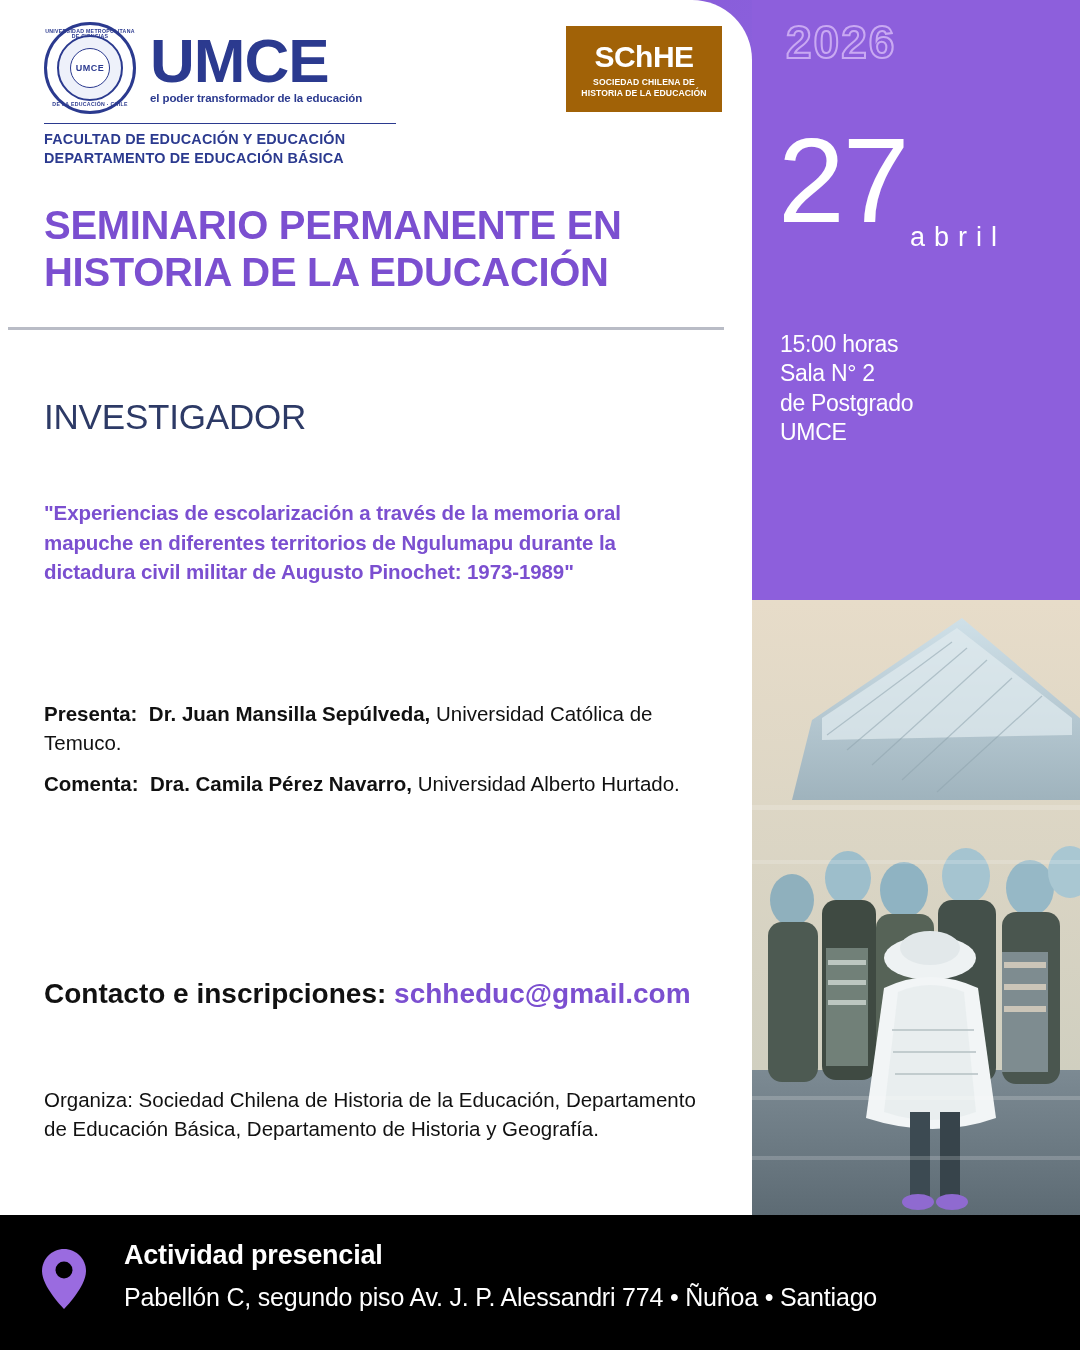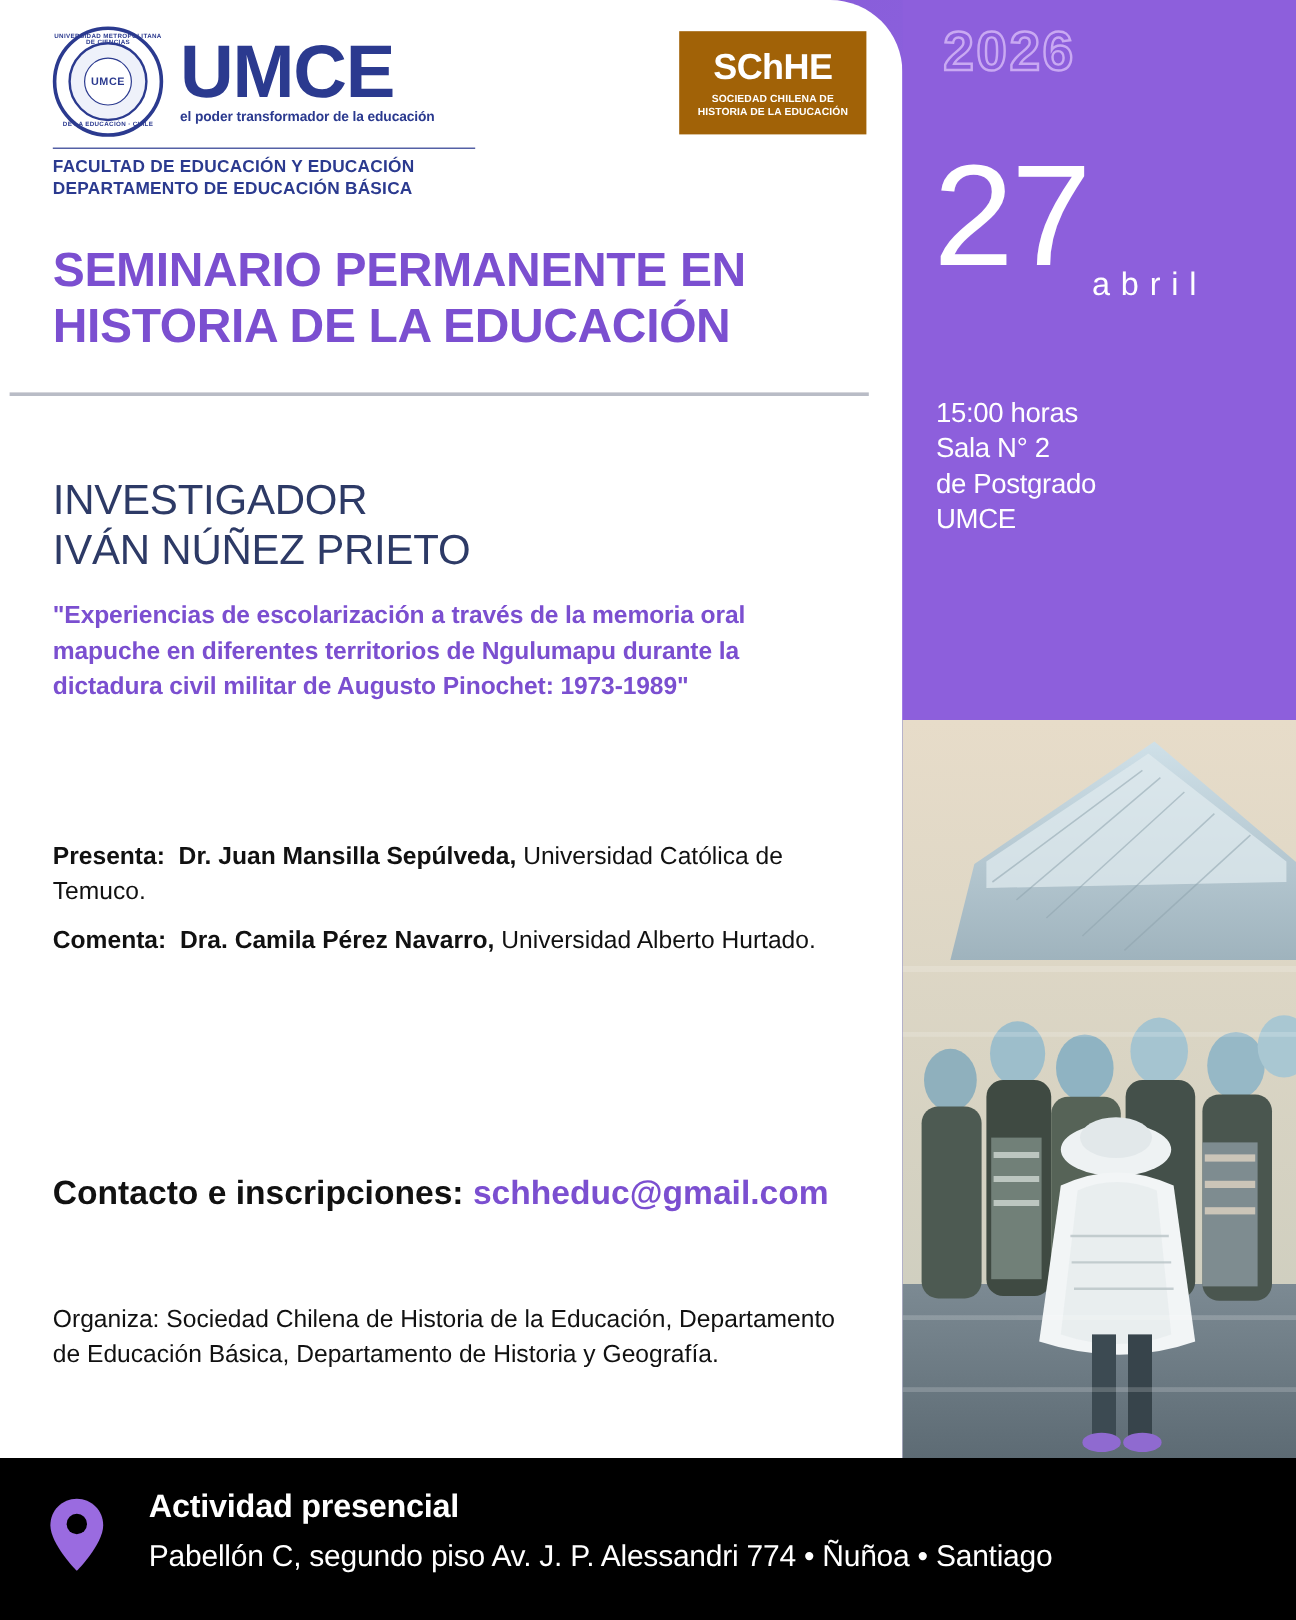--- a/index.html
+++ b/index.html
@@ -256,21 +256,20 @@
 </div>
 
 <div class="title">
   <div>SEMINARIO PERMANENTE EN</div>
   <div>HISTORIA DE LA EDUCACIÓN</div>
 </div>
 <div class="title-rule"></div>
 
 <div class="inv">
   <div>INVESTIGADOR</div>
-  <div>IVÁN NÚÑEZ PRIETO</div>
 </div>
 
 <div class="quote">"Experiencias de escolarización a través de la memoria oral mapuche en diferentes territorios de Ngulumapu durante la dictadura civil militar de Augusto Pinochet: 1973-1989"</div>
 
 <div class="credits">
   <p>
     <b>Presenta:</b>&nbsp;
     <b>Dr. Juan Mansilla Sepúlveda,</b>
     <span>Universidad Católica de Temuco.</span>
   </p>

